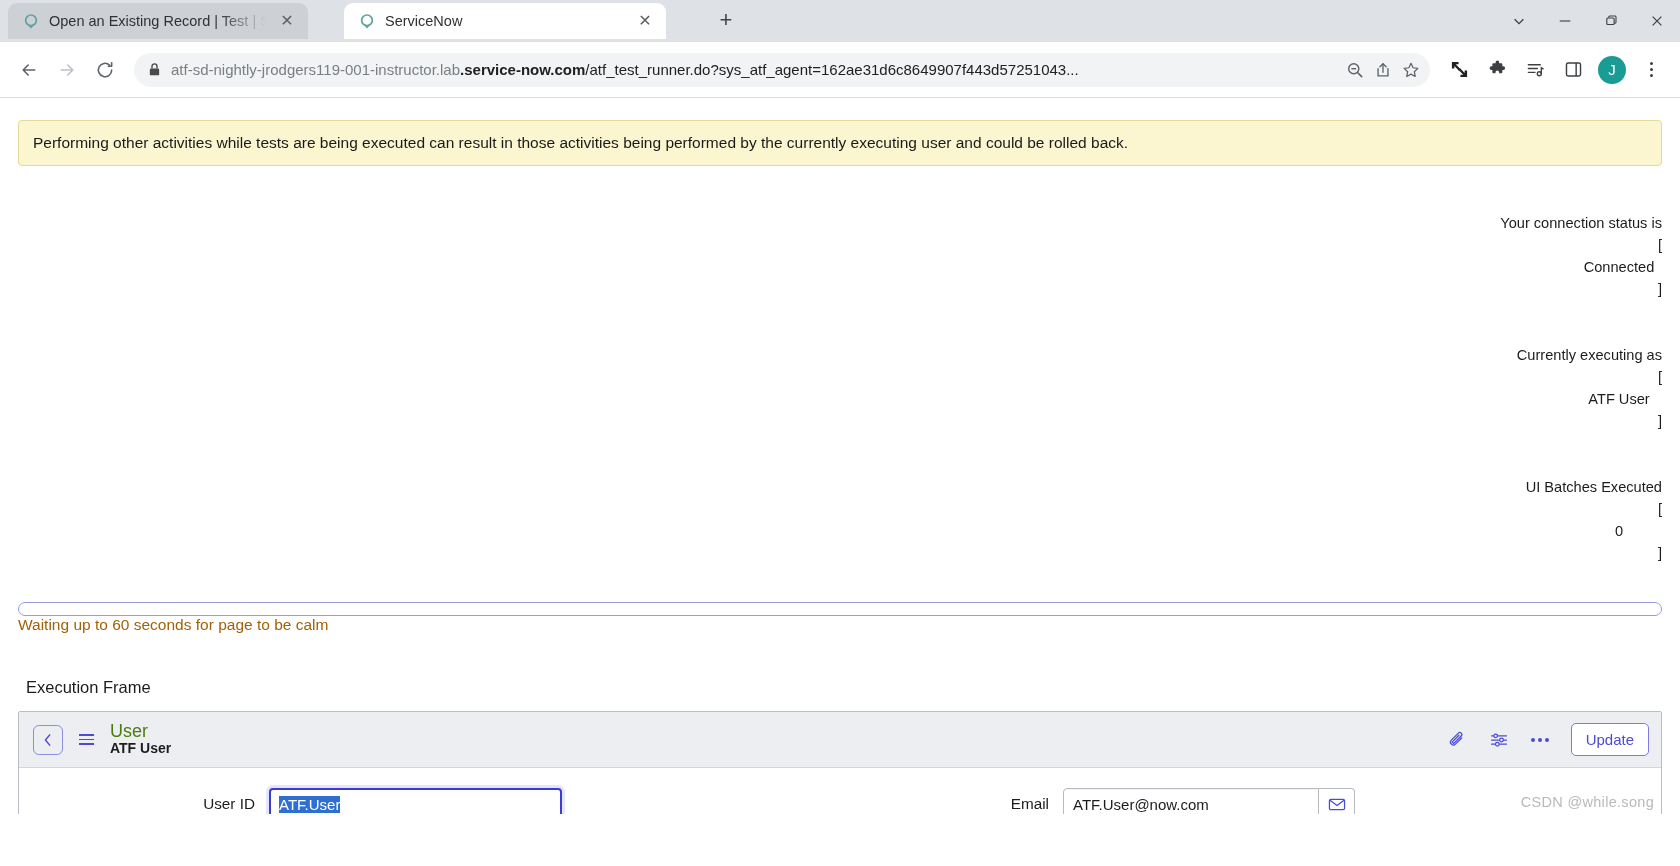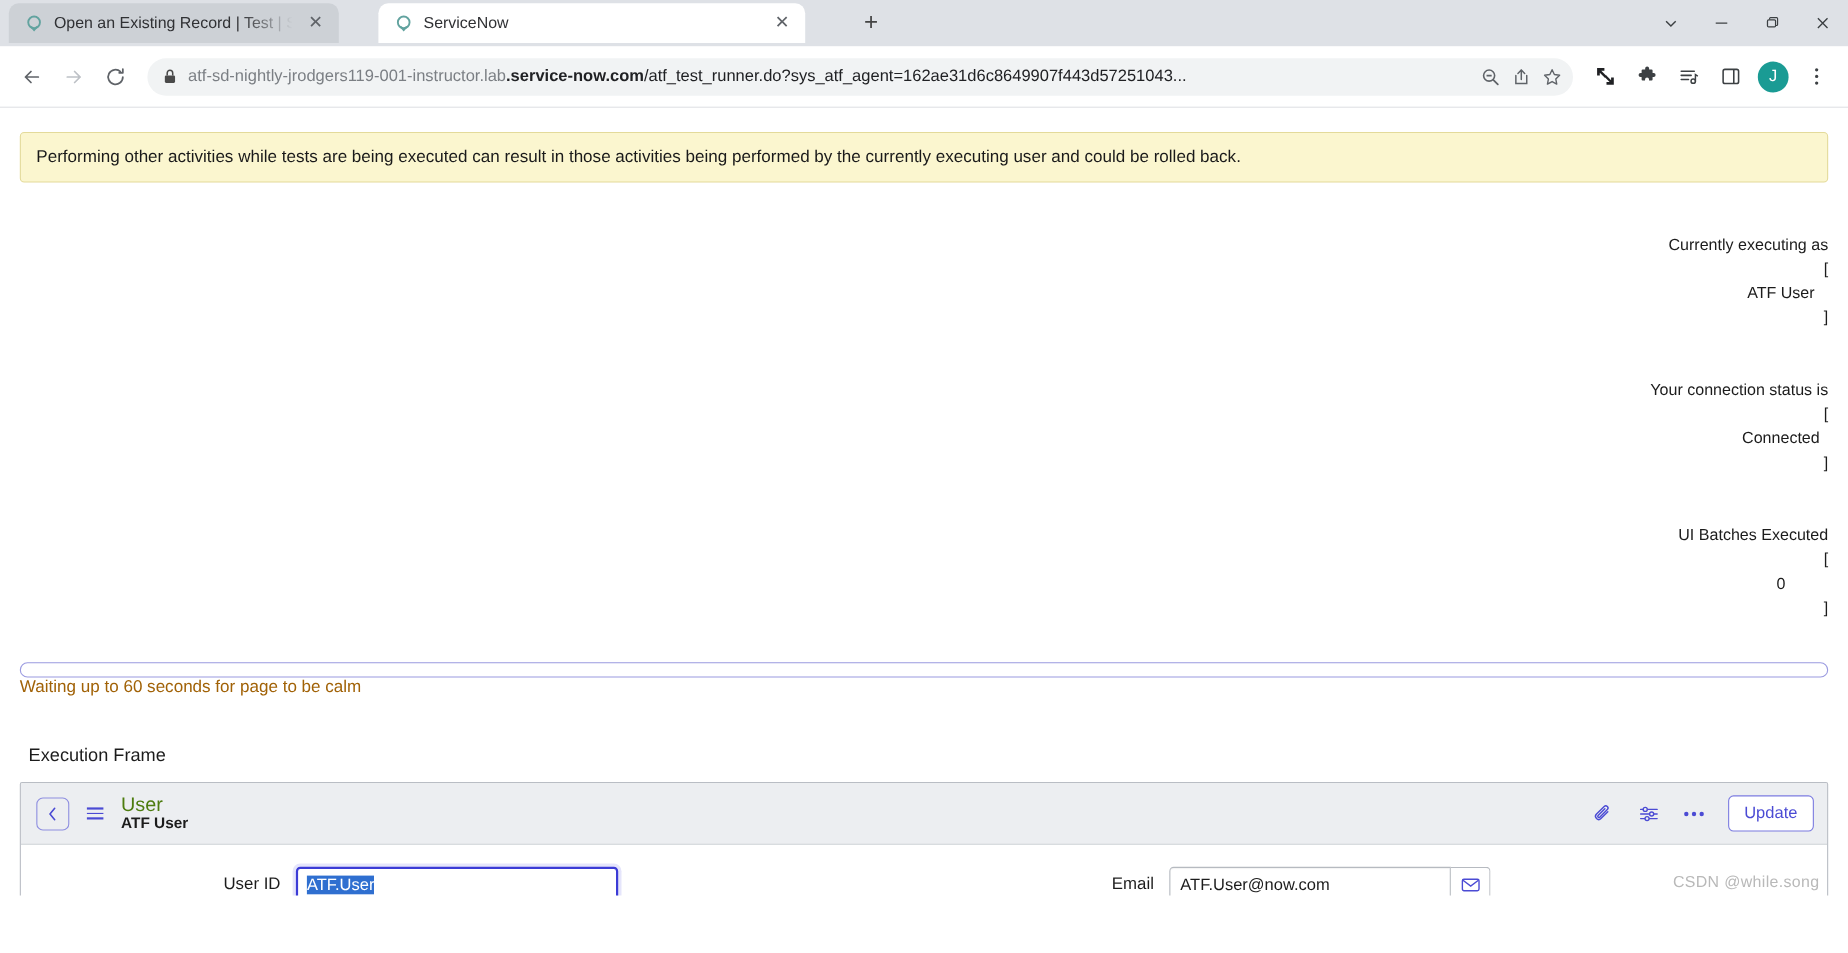--- a/index.html
+++ b/index.html
@@ -18,21 +18,21 @@
     display: flex; align-items: center; padding-left: 8px;
     position: relative;
     gap: 36px;
   }
   .tab {
     height: 36px; display: flex; align-items: center;
     padding: 0 10px 0 14px; border-radius: 9px 9px 0 0;
     font-size: 14px; color: #3c4043; position: relative; gap: 10px;
   }
   .tab.inactive { background: #cdd1d6; width: 300px; }
-  .tab.active   { background: #ffffff; width: 388px; }
+  .tab.active   { background: #ffffff; width: 322px; }
   .tab-favicon {
     width: 17px; height: 17px; flex: none;
     display: inline-flex; align-items: center; justify-content: center;
   }
   .tab-title {
     flex: 1 1 auto; white-space: nowrap; overflow: hidden;
     font-size: 14.5px; color: #303134;
   }
   .tab.inactive .tab-title {
     -webkit-mask-image: linear-gradient(90deg,#000 78%,transparent 100%);
@@ -347,29 +347,29 @@
 
 
   <div class="page">
 
     <div class="warn-banner">Performing other activities while tests are being executed can result in those activities being performed by the currently executing user and could be rolled back.</div>
 
     <div class="run-row">
 
       <div class="status-block">
         <div class="status-line">
+          <span>Your connection status is</span>
+          <span class="status-brk">[</span>
+          <span class="status-val w1">Connected</span>
+          <span class="status-brk">]</span>
+        </div>
+        <div class="status-line">
           <span>Currently executing as</span>
           <span class="status-brk">[</span>
           <span class="status-val w1">ATF User</span>
-          <span class="status-brk">]</span>
-        </div>
-        <div class="status-line">
-          <span>Your connection status is</span>
-          <span class="status-brk">[</span>
-          <span class="status-val w1">Connected</span>
           <span class="status-brk">]</span>
         </div>
         <div class="status-line">
           <span>UI Batches Executed</span>
           <span class="status-brk">[</span>
           <span class="status-val w1">0</span>
           <span class="status-brk">]</span>
         </div>
       </div>
     </div>

